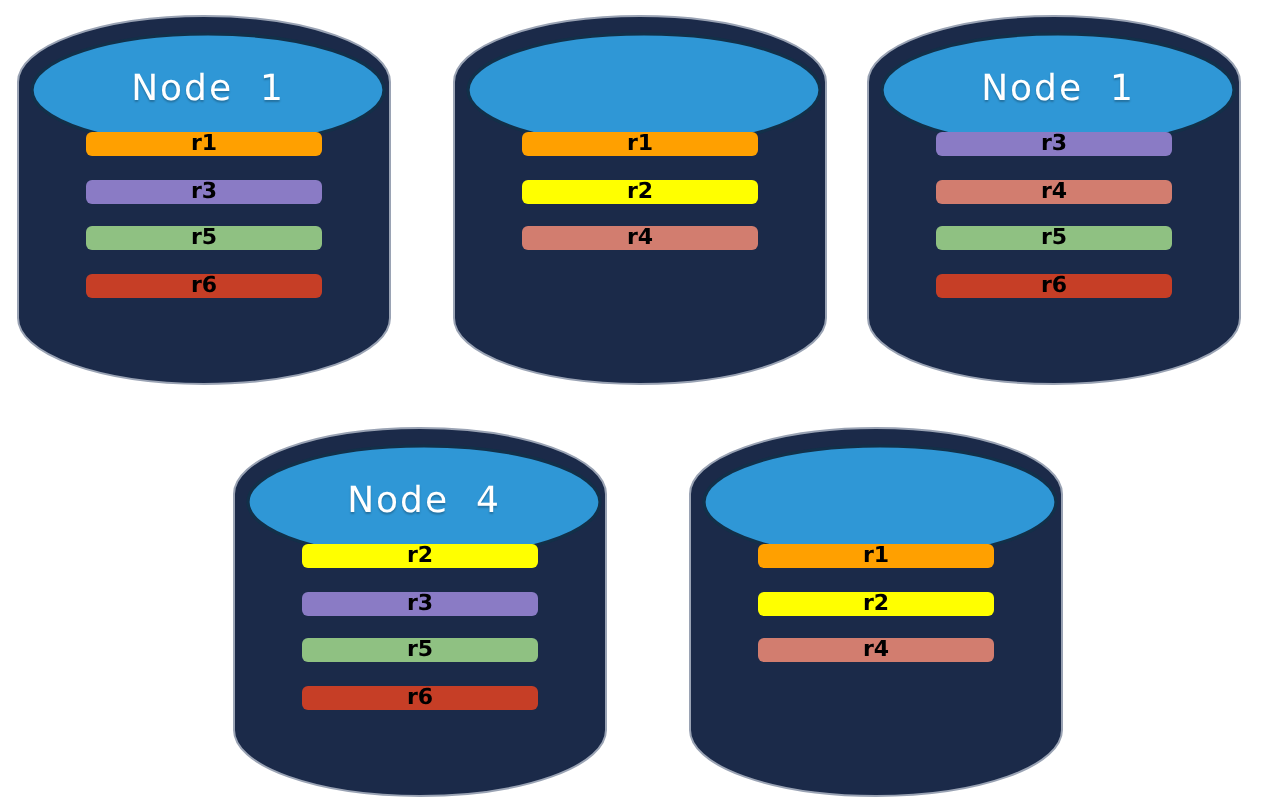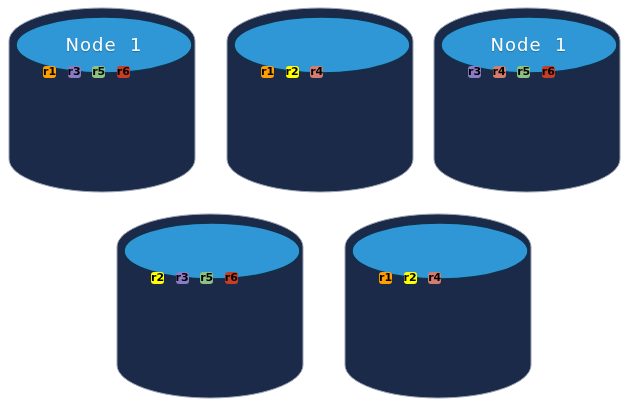--- a/index.html
+++ b/index.html
@@ -20,21 +20,21 @@
   .node-label {
     position: absolute; left: 7px; top: 8px; width: 176px; height: 56px;
     display: flex; align-items: center; justify-content: center;
     color: #ffffff; font-weight: normal; font-size: 18px;
     letter-spacing: 1px; white-space: pre;
     text-shadow: 0 1px 1px rgba(0,0,0,0.25);
   }
 
   .bars {
     position: absolute; left: 34px; top: 58px; width: 118px;
-    display: flex; flex-direction: row; gap: 11.5px;
+    display: flex; flex-direction: column; gap: 11.5px;
   }
   .bar {
     height: 12px; border-radius: 3px;
     display: flex; align-items: center; justify-content: center;
     font-size: 11px; line-height: 12px; font-weight: bold; color: #000000;
   }
 
   #node-1 { left: 9px;   top: 8px; }
   #node-2 { left: 227px; top: 8px; }
   #node-3 { left: 434px; top: 8px; }
@@ -84,20 +84,21 @@
         <div class="bar" style="background: rgb(143, 193, 130); color: rgb(0, 0, 0);">r5</div>
         <div class="bar" style="background: rgb(198, 62, 38); color: rgb(0, 0, 0);">r6</div>
       </div>
   </div>
 
   <div class="cylinder" id="node-4">
     <svg class="cyl-svg" width="186" height="184" viewBox="0 0 186 184">
       <path class="cyl-body" d="M0,33 A93,33 0 0 1 186,33 L186,151 A93,33 0 0 1 0,151 Z" fill="#1B2A49"></path>
       <ellipse class="cyl-top" cx="95" cy="37" rx="88" ry="28" fill="#2F97D6"></ellipse>
     </svg>
+    <div class="node-label">Node  4</div>
     <div class="bars">
         <div class="bar" style="background: rgb(255, 255, 0); color: rgb(0, 0, 0);">r2</div>
         <div class="bar" style="background: rgb(138, 123, 197); color: rgb(0, 0, 0);">r3</div>
         <div class="bar" style="background: rgb(143, 193, 130); color: rgb(0, 0, 0);">r5</div>
         <div class="bar" style="background: rgb(198, 62, 38); color: rgb(0, 0, 0);">r6</div>
       </div>
   </div>
 
   <div class="cylinder" id="node-5">
     <svg class="cyl-svg" width="186" height="184" viewBox="0 0 186 184">

